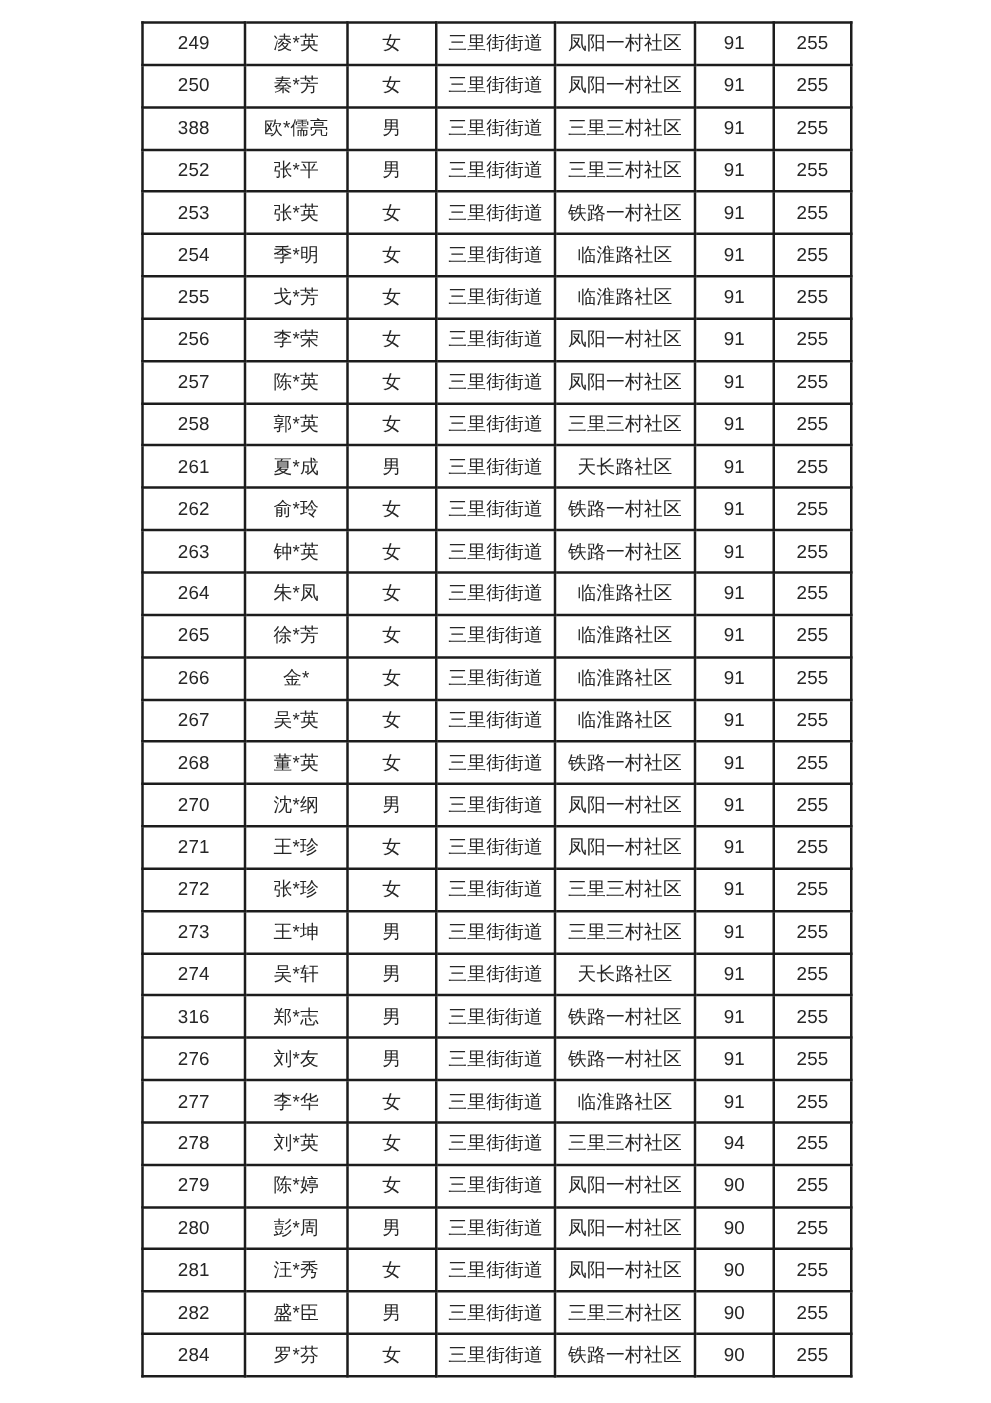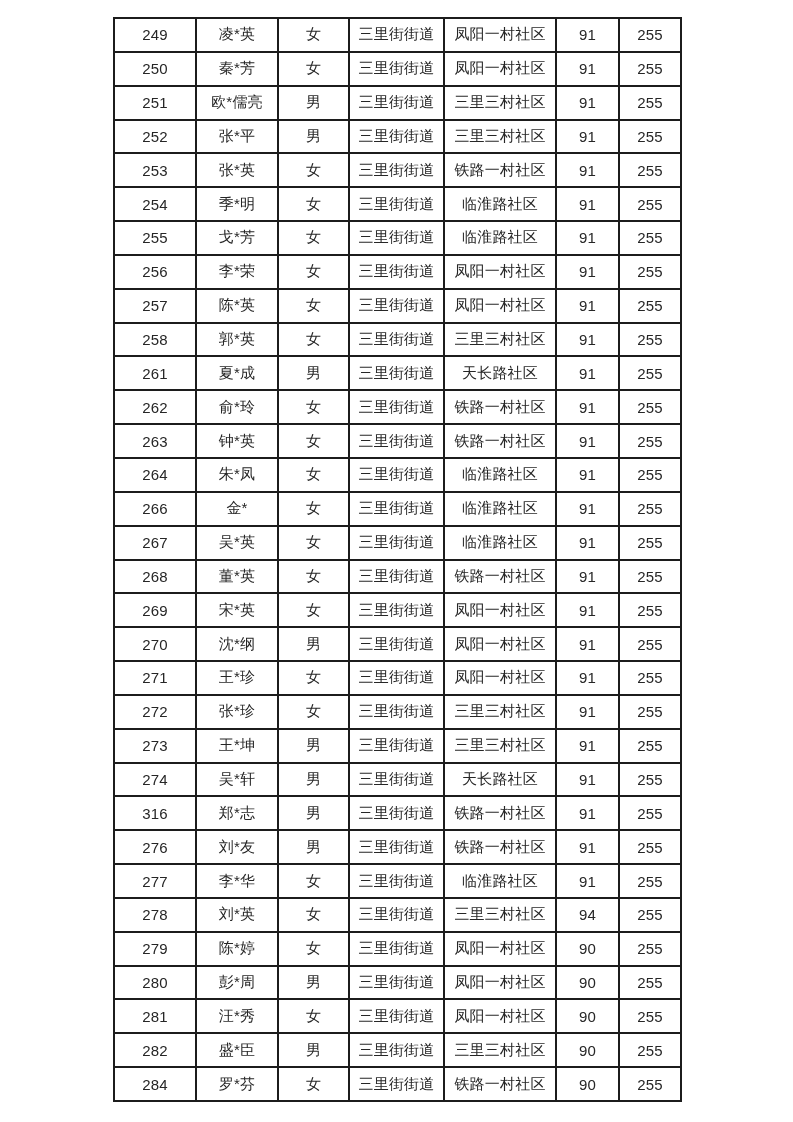--- a/index.html
+++ b/index.html
@@ -74,21 +74,21 @@
         <tr>
           <td>250</td>
           <td>秦*芳</td>
           <td>女</td>
           <td>三里街街道</td>
           <td>凤阳一村社区</td>
           <td>91</td>
           <td>255</td>
         </tr>
         <tr>
-          <td>251</td>
+          <td>388</td>
           <td>欧*儒亮</td>
           <td>男</td>
           <td>三里街街道</td>
           <td>三里三村社区</td>
           <td>91</td>
           <td>255</td>
         </tr>
         <tr>
           <td>252</td>
           <td>张*平</td>
@@ -182,20 +182,29 @@
         <tr>
           <td>264</td>
           <td>朱*凤</td>
           <td>女</td>
           <td>三里街街道</td>
           <td>临淮路社区</td>
           <td>91</td>
           <td>255</td>
         </tr>
         <tr>
+          <td>265</td>
+          <td>徐*芳</td>
+          <td>女</td>
+          <td>三里街街道</td>
+          <td>临淮路社区</td>
+          <td>91</td>
+          <td>255</td>
+        </tr>
+        <tr>
           <td>266</td>
           <td>金*</td>
           <td>女</td>
           <td>三里街街道</td>
           <td>临淮路社区</td>
           <td>91</td>
           <td>255</td>
         </tr>
         <tr>
           <td>267</td>
@@ -205,29 +214,20 @@
           <td>临淮路社区</td>
           <td>91</td>
           <td>255</td>
         </tr>
         <tr>
           <td>268</td>
           <td>董*英</td>
           <td>女</td>
           <td>三里街街道</td>
           <td>铁路一村社区</td>
-          <td>91</td>
-          <td>255</td>
-        </tr>
-        <tr>
-          <td>269</td>
-          <td>宋*英</td>
-          <td>女</td>
-          <td>三里街街道</td>
-          <td>凤阳一村社区</td>
           <td>91</td>
           <td>255</td>
         </tr>
         <tr>
           <td>270</td>
           <td>沈*纲</td>
           <td>男</td>
           <td>三里街街道</td>
           <td>凤阳一村社区</td>
           <td>91</td>

